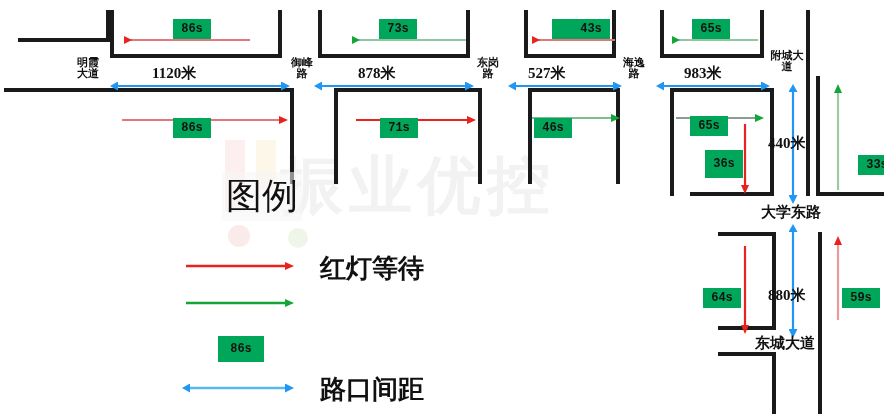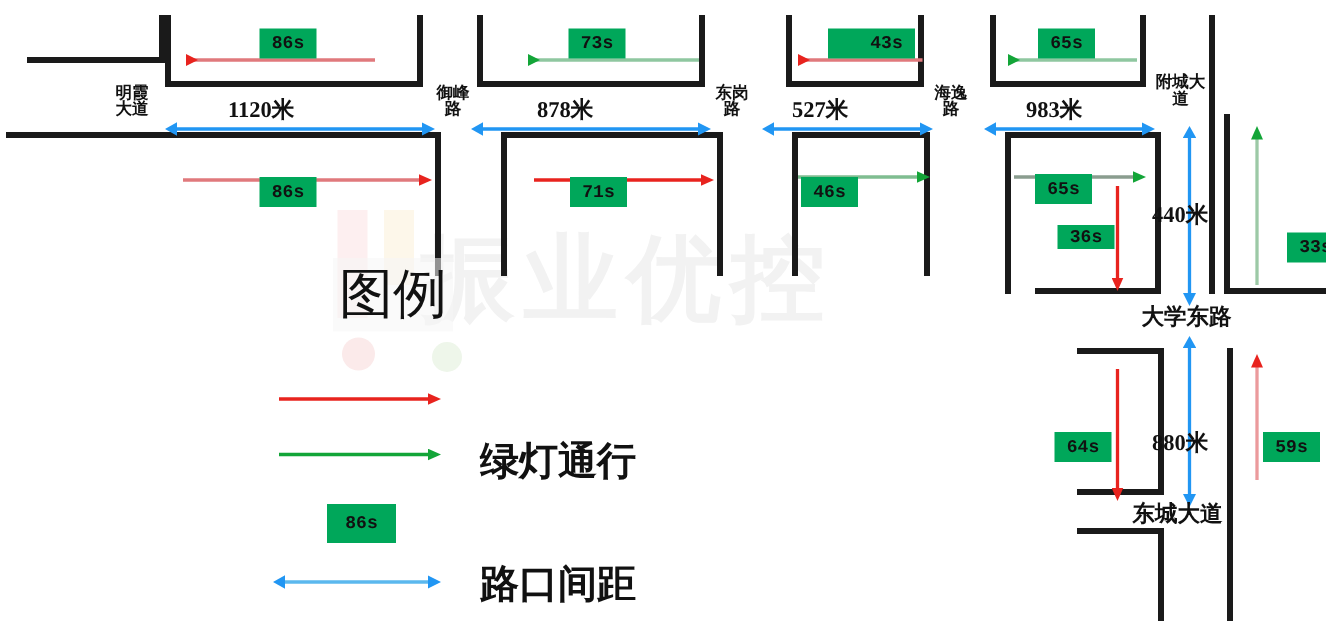--- a/index.html
+++ b/index.html
@@ -179,24 +179,24 @@
   <div class="chip" style="left:173px;top:19px;width:38px;height:20px;">86s</div>
   <div class="chip" style="left:379px;top:19px;width:38px;height:20px;">73s</div>
   <div class="chip" style="left:552px;top:19px;width:38px;height:20px;padding-left:20px;">43s</div>
   <div class="chip" style="left:692px;top:19px;width:38px;height:20px;">65s</div>
 
   <div class="chip" style="left:173px;top:118px;width:38px;height:20px;">86s</div>
   <div class="chip" style="left:380px;top:118px;width:38px;height:20px;">71s</div>
   <div class="chip" style="left:534px;top:118px;width:38px;height:20px;">46s</div>
   <div class="chip" style="left:690px;top:116px;width:38px;height:20px;">65s</div>
 
-  <div class="chip" style="left:705px;top:150px;width:38px;height:16px;">36s</div>
+  <div class="chip" style="left:705px;top:150px;width:38px;height:28px;">36s</div>
   <div class="chip" style="left:703px;top:288px;width:38px;height:20px;">64s</div>
 
   <div class="chip" style="left:842px;top:155px;width:38px;height:20px;margin-left:16px;">33s</div>
   <div class="chip" style="left:842px;top:288px;width:38px;height:20px;">59s</div>
 
   <div class="lg-title">图例</div>
-  <div class="lg-text" style="left:320px;top:290px;">绿灯通行</div>
+  <div class="lg-text" style="left:320px;top:251px;">红灯等待</div>
   <div class="lg-text" style="left:320px;top:372px;">路口间距</div>
   <div class="lg-chip" style="left:218px;top:336px;width:46px;height:26px;">86s</div>
 
 </div>
 
 </body></html>

